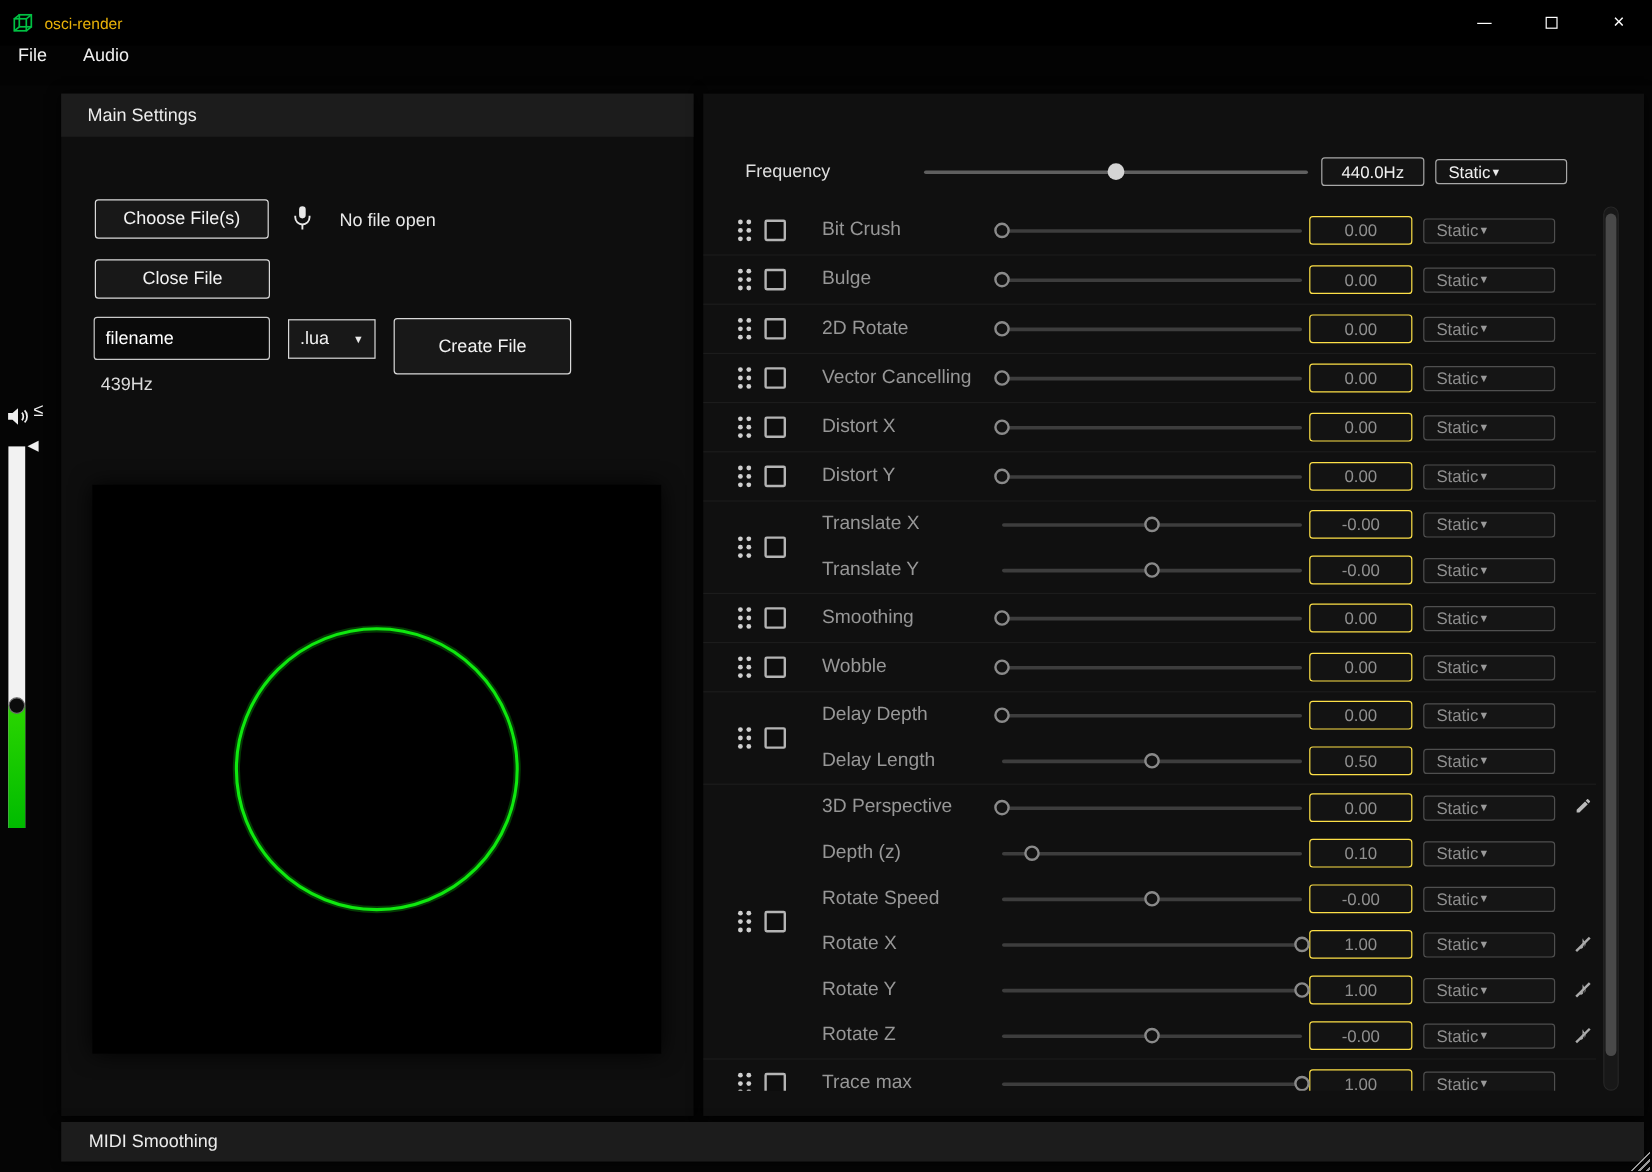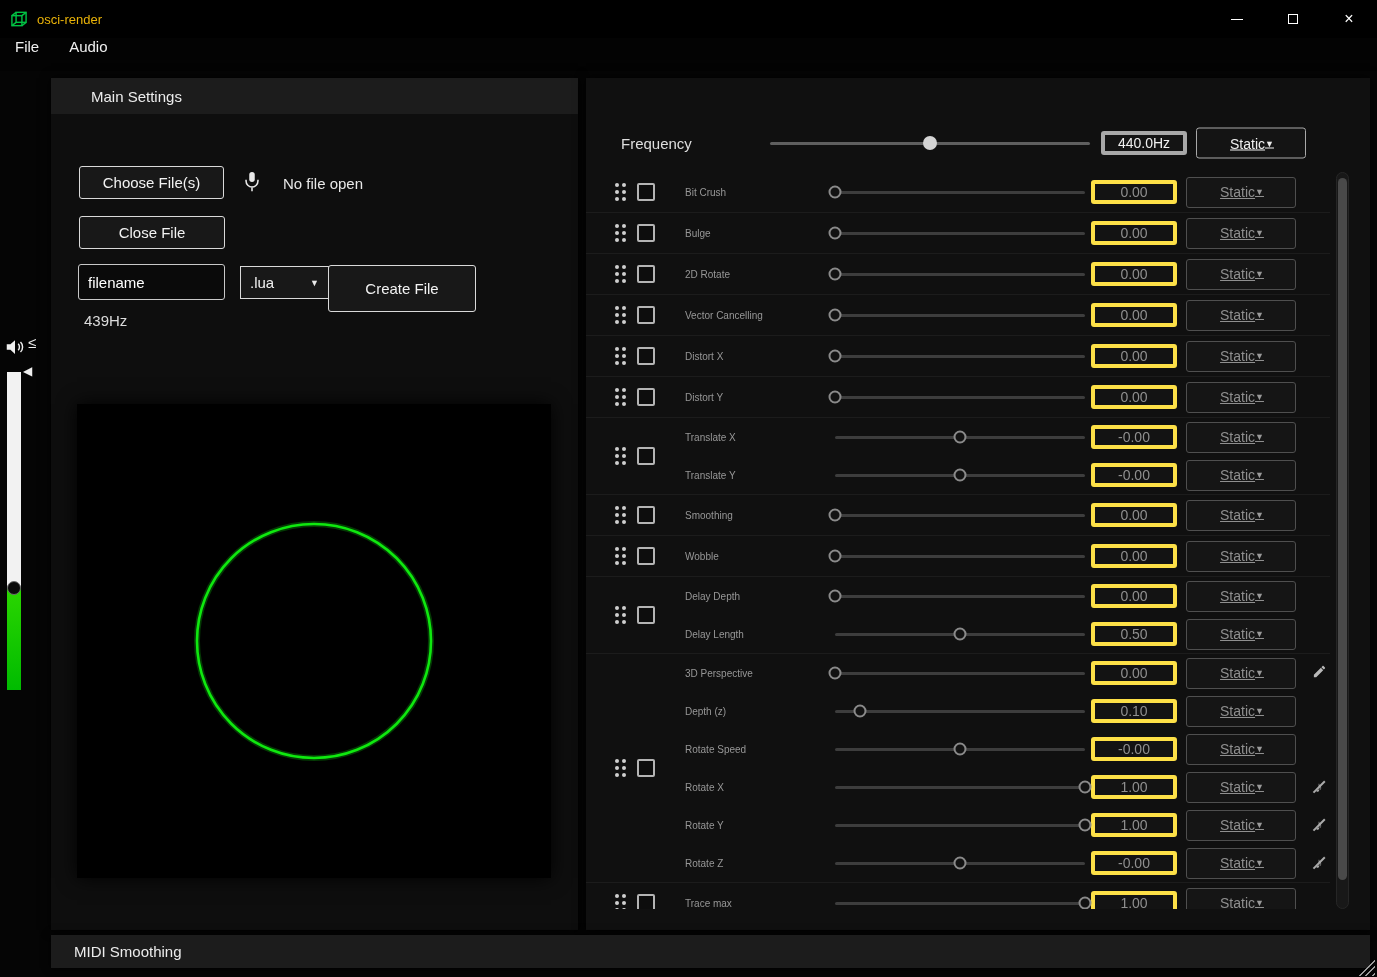--- a/index.html
+++ b/index.html
@@ -24,58 +24,58 @@
   
   .volume-strip { position:absolute; left:0; top:71px; width:51px; height:906px; }
   .vol-speaker { position:absolute; left:4px; top:265px; }
   .vol-threshold-glyph { position:absolute; left:28px; top:263px; font-size:15px; color:#f0f0f0; }
   .vol-marker { position:absolute; left:23px; top:293px; font-size:12px; color:#efefef; }
   .vol-track { position:absolute; left:7px; top:301px; width:14px; height:318px; background:#f2f2f2; }
   .vol-fill { position:absolute; left:0; right:0; bottom:0; background:linear-gradient(180deg, var(--vol-top), var(--vol-bottom)); }
   .vol-thumb { position:absolute; left:50%; width:14px; height:14px; border-radius:50%; background:#0b0b0b; border:1px solid #6e6e6e; transform:translate(-50%,-50%); }
   
   .panel { position:absolute; background:#101010; box-shadow:0 0 10px rgba(0,0,0,0.9); }
-  .panel-header { height:36px; background:#1c1c1c; display:flex; align-items:center; padding-left:40px; font-size:15px; color:#ececec; }
+  .panel-header { height:36px; background:#1c1c1c; display:flex; align-items:center; padding-left:22px; font-size:15px; color:#ececec; }
   #main-panel { left:51px; top:78px; width:527px; height:852px; background:#0e0e0e; }
   #fx-panel   { left:586px; top:78px; width:784px; height:852px; }
   
   .ms-body { position:relative; width:100%; height:816px; }
   .btn { position:absolute; background:#181818; border:1px solid #d9d9d9; border-radius:3px; color:#f2f2f2; font-size:15px; display:flex; align-items:center; justify-content:center; cursor:default; }
   #btn-choose { left:28px; top:52px; width:145px; height:33px; }
   #btn-close-file { left:28px; top:102px; width:146px; height:33px; }
   #btn-create { left:277px; top:151px; width:148px; height:47px; }
   .mic-icon { position:absolute; left:190px; top:54px; }
   .no-file { position:absolute; left:232px; top:61px; font-size:15px; color:#e8e8e8; }
   .filename-input { position:absolute; left:27px; top:150px; width:147px; height:36px; background:#0a0a0a; border:1px solid #c8c8c8; border-radius:3px; color:#fff; font-size:15px; padding-left:9px; font-family:"Liberation Sans",sans-serif; }
-  .ext-select { position:absolute; left:189px; top:152px; width:89px; height:33px; background:#181818; border:1px solid #d9d9d9; border-radius:0; color:#f2f2f2; font-size:15px; display:flex; align-items:center; justify-content:space-between; padding:0 9px; }
+  .ext-select { position:absolute; left:189px; top:152px; width:73px; height:33px; background:#181818; border:1px solid #d9d9d9; border-radius:0; color:#f2f2f2; font-size:15px; display:flex; align-items:center; justify-content:space-between; padding:0 9px; }
   .freq-readout { position:absolute; left:33px; top:198px; font-size:15px; color:#dcdcdc; }
   .scope { position:absolute; left:26px; top:290px; width:474px; height:474px; background:#000; box-shadow:0 0 18px rgba(0,0,0,0.95); }
   
   .freq-row { position:absolute; left:0; top:36px; width:100%; height:58px; }
   .freq-label { position:absolute; left:35px; top:50%; transform:translateY(-50%); font-size:15px; color:#dedede; }
   .freq-slider { position:absolute; left:184px; top:50%; width:320px; height:14px; transform:translateY(-50%); }
   .freq-slider .slider-track { background:#5f5f5f; }
   .freq-thumb { position:absolute; top:50%; width:14px; height:14px; border-radius:50%; background:#d4d4d4; transform:translate(-50%,-50%); }
-  .value-box { width:86px; height:24px; border:4px solid #fde047; border-radius:3px; background:#131313; color:#8f8f8f; font-size:14px; display:flex; align-items:center; justify-content:center; flex:none; }
-  .mode-select { width:110px; height:31px; border:1px solid #4f4f4f; border-radius:3px; background:#151515; color:#8f8f8f; font-size:14px; display:flex; align-items:center; justify-content:center; padding:0 8px 0 10px; flex:none;text-decoration:underline; }
+  .value-box { width:86px; height:24px; border:1px solid #fde047; border-radius:3px; background:#131313; color:#8f8f8f; font-size:14px; display:flex; align-items:center; justify-content:center; flex:none; }
+  .mode-select { width:110px; height:21px; border:1px solid #4f4f4f; border-radius:3px; background:#151515; color:#8f8f8f; font-size:14px; display:flex; align-items:center; justify-content:flex-start; padding:0 8px 0 10px; flex:none; }
   .caret { font-size:9px; color:#9a9a9a; }
   .bright { border-color:#a8a8a8; color:#f0f0f0; background:#141414; }
   .bright .caret { color:#eaeaea; }
   .freq-value { position:absolute; left:515px; top:50%; transform:translateY(-50%); }
   .freq-mode { position:absolute; left:610px; top:50%; transform:translateY(-50%); }
   .effects-list { position:absolute; left:0; right:40px; top:94px; height:737px; overflow:hidden; }
   .effect-group { display:flex; border-bottom:1px solid #1c1c1c; }
   .group-side { width:99px; flex:none; display:flex; align-items:center; gap:11px; padding-left:29px; }
   .drag-handle { display:grid; grid-template-columns:4px 4px; grid-auto-rows:4px; gap:3px; }
   .drag-handle .dot { width:4px; height:4px; border-radius:50%; background:#cfcfcf; }
   .checkbox { width:18px; height:18px; border:2px solid #b4b4b4; border-radius:2px; background:#0d0d0d; flex:none; }
   .group-rows { flex:1; display:flex; flex-direction:column; justify-content:center; }
   .effect-row { display:flex; align-items:center; height:40px; }
   .multi .effect-row { height:38px; }
-  .effect-label { width:150px; flex:none; font-size:10px; color:#979797; }
+  .effect-label { width:150px; flex:none; font-size:16px; color:#979797; }
   .row-slider { position:relative; width:250px; height:14px; flex:none; }
   .slider-track { position:absolute; left:0; right:0; top:50%; height:3px; margin-top:-1.5px; background:#3d3d3d; border-radius:2px; }
   .slider-thumb { position:absolute; top:50%; width:13px; height:13px; border-radius:50%; border:2px solid #8a8a8a; background:#121212; transform:translate(-50%,-50%); }
   .effect-row .value-box { margin-left:6px; }
   .effect-row .mode-select { margin-left:9px; }
   .row-icon { margin-left:13px; width:20px; height:18px; position:relative; color:#ababab; font-size:15px; line-height:18px; text-align:center; flex:none; }
   .row-icon .slash { position:absolute; left:2px; top:8px; width:16px; height:1.6px; background:#ababab; transform:rotate(-45deg); }
   .scrollbar { position:absolute; right:21px; top:94px; width:13px; height:737px; background:#181818; border:1px solid #262626; border-radius:7px; }
   .scroll-thumb { position:absolute; left:1px; top:5px; width:9px; height:702px; background:#494949; border-radius:5px; }
   

